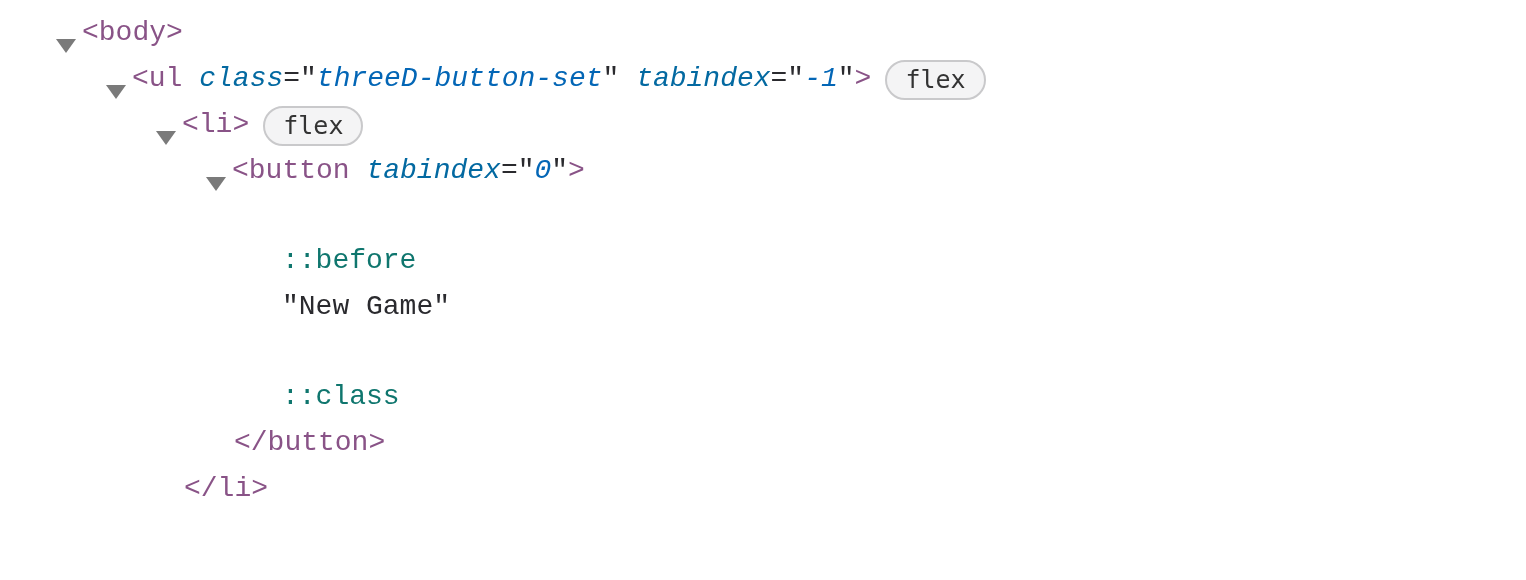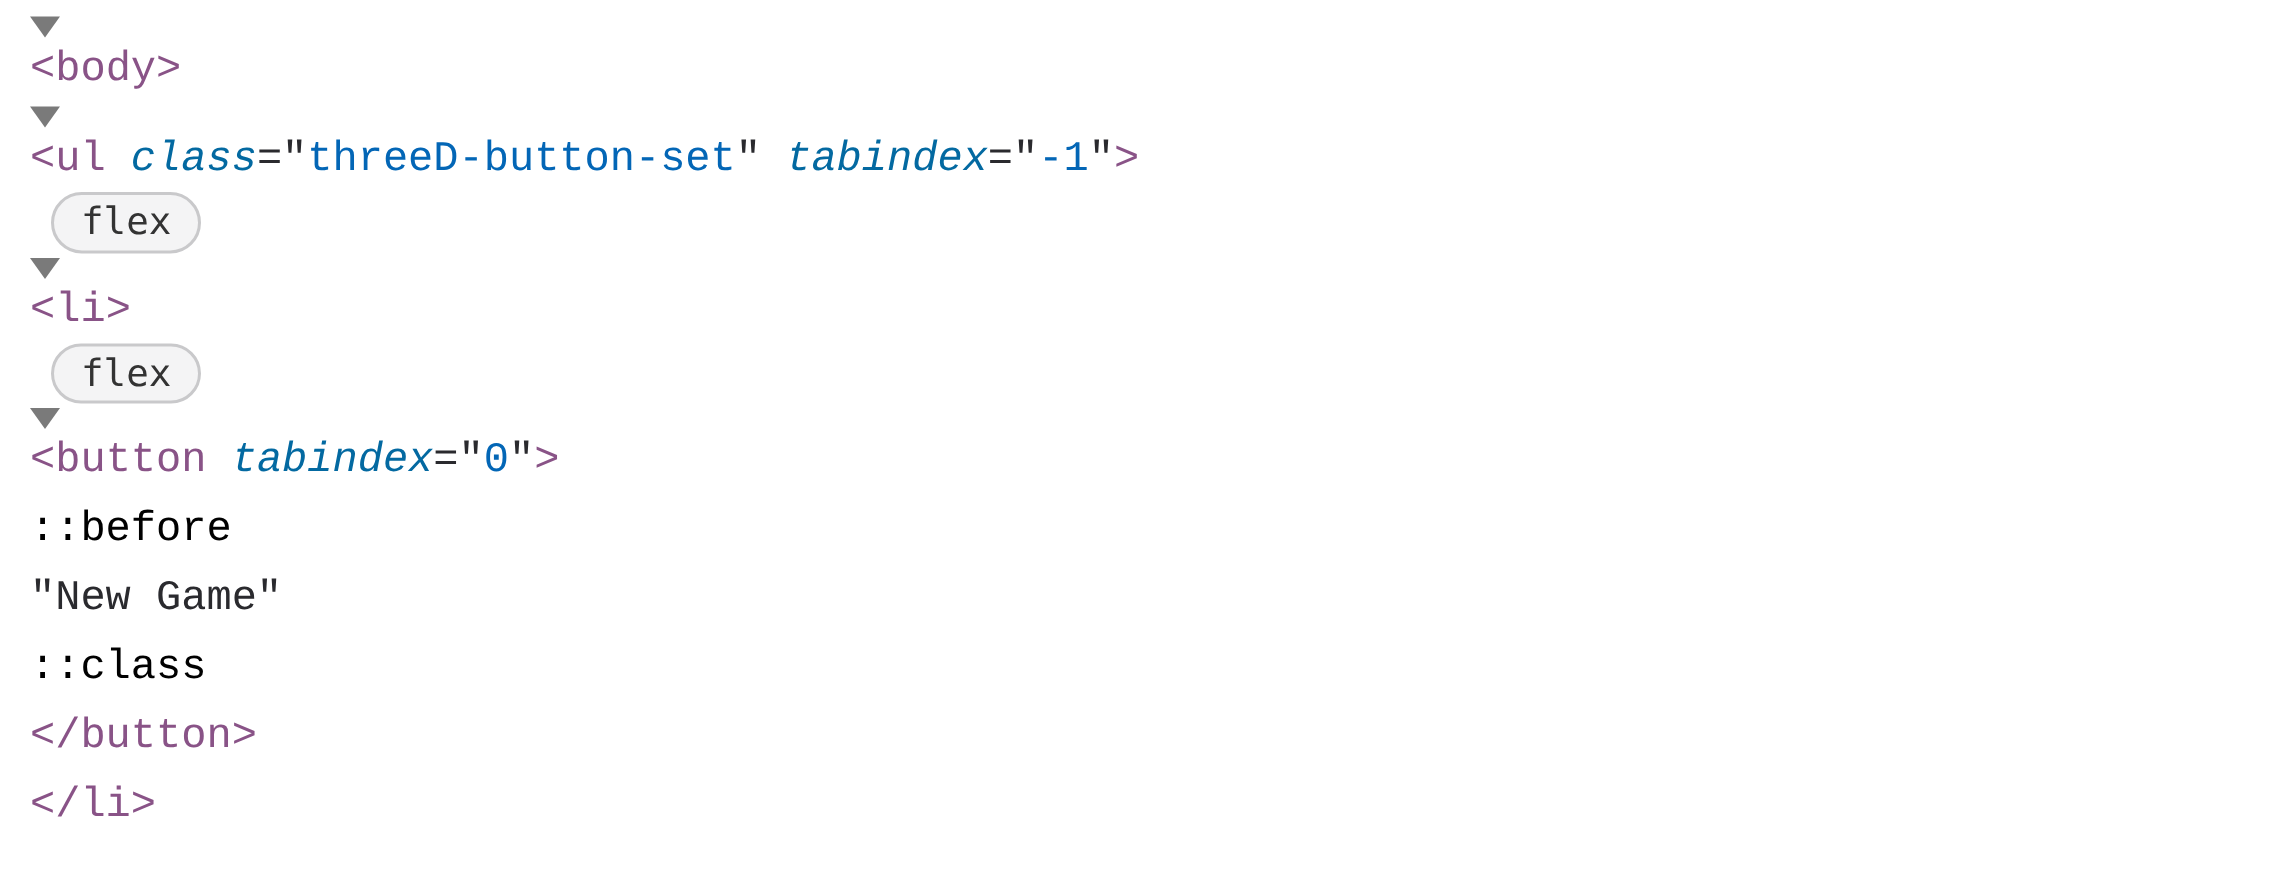--- a/index.html
+++ b/index.html
@@ -12,24 +12,23 @@
       font-size: 28px;
       background: #ffffff;
       color: #2a2a2e;
       padding: 10px 20px;
       width: 1526px;
       height: 580px;
       line-height: 1.5;
     }
     .tree-line {
       display: flex;
-      align-items: flex-start;
+      align-items: flex-end;
       white-space: pre;
       padding: 2px 0;
-      flex-direction: column;
     }
     .indent {
       display: inline-block;
     }
     .arrow {
       display: inline-block;
       width: 0;
       height: 0;
       border-left: 10px solid transparent;
       border-right: 10px solid transparent;
@@ -46,23 +45,25 @@
     }
     .attr-name {
       color: #0369a1;
       font-style: italic;
     }
     .punct {
       color: #2a2a2e;
     }
     .attr-value {
       color: #0366b6;
+      font-style: italic;
     }
     .pseudo {
-      color: #000000;
+      color: #0f766e;
+      margin-top: 44px;
     }
     .text-node {
       color: #2a2a2e;
     }
     .badge {
       display: inline-block;
       font-family: Menlo, Monaco, Consolas, monospace;
       font-size: 25px;
       color: #333;
       background: #f4f4f5;

